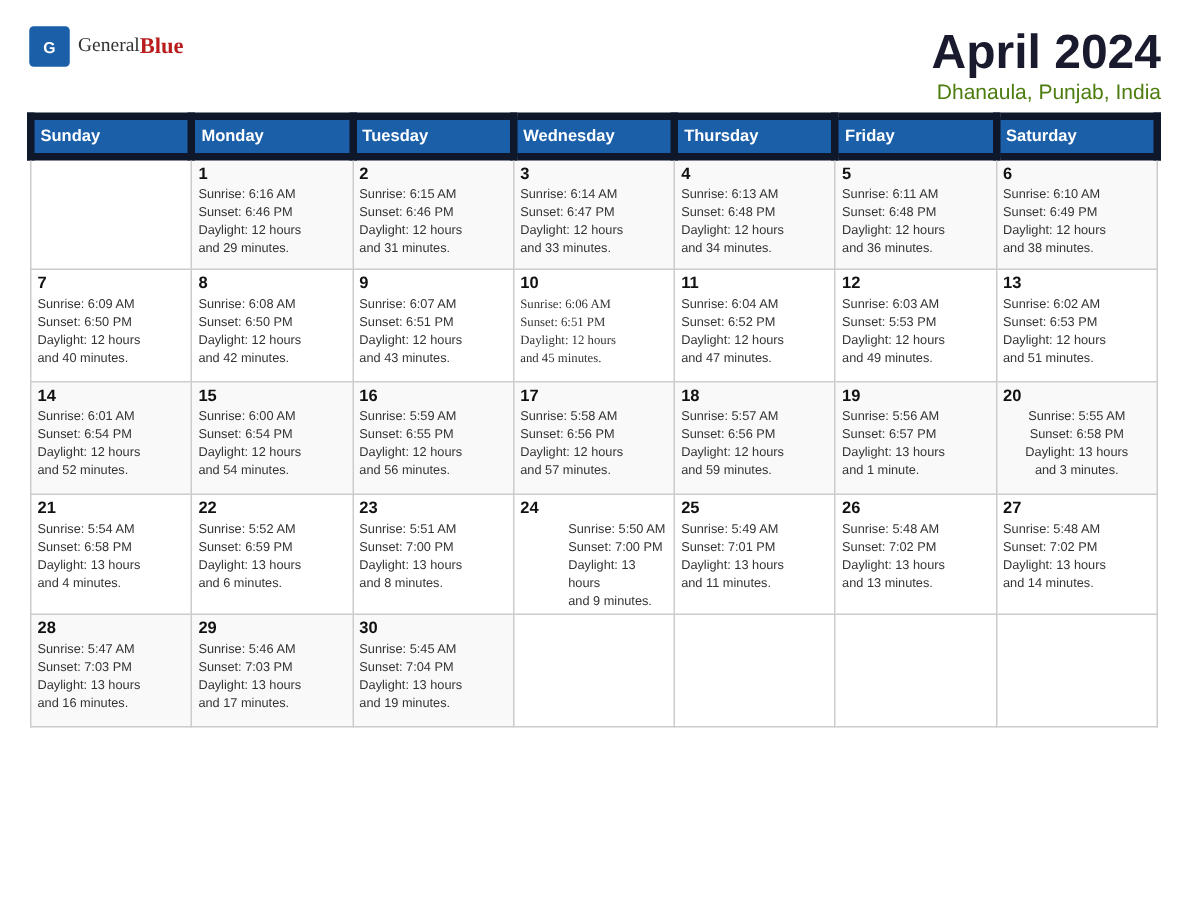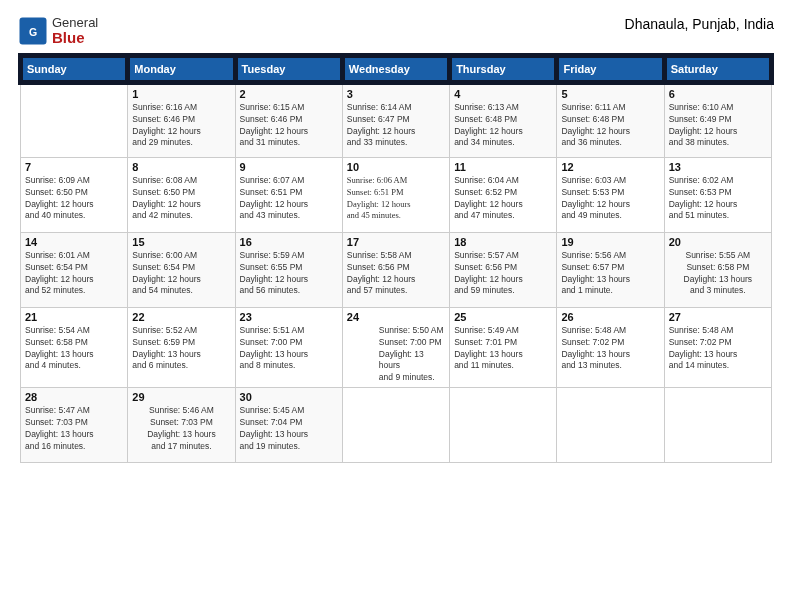--- a/index.html
+++ b/index.html
@@ -22,22 +22,23 @@
       align-items: flex-start;
       margin-bottom: 6px;
     }
     .logo {
       display: flex;
       align-items: center;
       gap: 4px;
     }
     .logo-text {
       display: flex;
-      flex-direction: column;
+      flex-direction: row;
       line-height: 1.1;
+      font-family: Liberation Serif, serif;
     }
     .logo-general {
       font-size: 13px;
       font-weight: normal;
       color: #333;
     }
     .logo-blue {
       font-size: 15px;
       font-weight: bold;
       color: #b91c1c;
@@ -49,21 +50,21 @@
     .title-block {
       text-align: right;
     }
     .main-title {
       font-size: 32px;
       font-weight: bold;
       color: #1a1a2e;
     }
     .subtitle {
       font-size: 14px;
-      color: #000000;
+      color: #4d7c0f;
     }
     .calendar-table {
       width: 100%;
       border-collapse: collapse;
       table-layout: fixed;
     }
     .calendar-table thead tr th {
       background-color: #1a5fa8;
       color: #fff;
       font-size: 11px;
@@ -110,20 +111,21 @@
         <rect x="2" y="2" width="36" height="36" rx="4" fill="#1a5fa8"></rect>
         <text x="20" y="26" text-anchor="middle" fill="white" font-size="14" font-weight="bold">G</text>
         <path d="M28 8 L36 16 L32 12 Z" fill="#5ba3e0"></path>
       </svg>
       <div class="logo-text">
         <span class="logo-general">General</span>
         <span class="logo-blue">Blue</span>
       </div>
     </div>
     <div class="title-block">
+      <div class="main-title">April 2024</div>
       <div class="subtitle">Dhanaula, Punjab, India</div>
     </div>
   </div>
 
   <table class="calendar-table">
     <thead>
       <tr>
         <th>Sunday</th>
         <th>Monday</th>
         <th>Tuesday</th>
@@ -335,21 +337,21 @@
         <tr>
           <td>
             <span class="day-number">28</span>
             <div class="day-info" style="white-space: pre-line;">Sunrise: 5:47 AM
 Sunset: 7:03 PM
 Daylight: 13 hours
 and 16 minutes.</div>
           </td>
           <td>
             <span class="day-number">29</span>
-            <div class="day-info" style="white-space: pre-line; text-align: center;">Sunrise: 5:46 AM
+            <div class="day-info" style="white-space: pre-line;">Sunrise: 5:46 AM
 Sunset: 7:03 PM
 Daylight: 13 hours
 and 17 minutes.</div>
           </td>
           <td>
             <span class="day-number">30</span>
             <div class="day-info" style="white-space: pre-line;">Sunrise: 5:45 AM
 Sunset: 7:04 PM
 Daylight: 13 hours
 and 19 minutes.</div>

